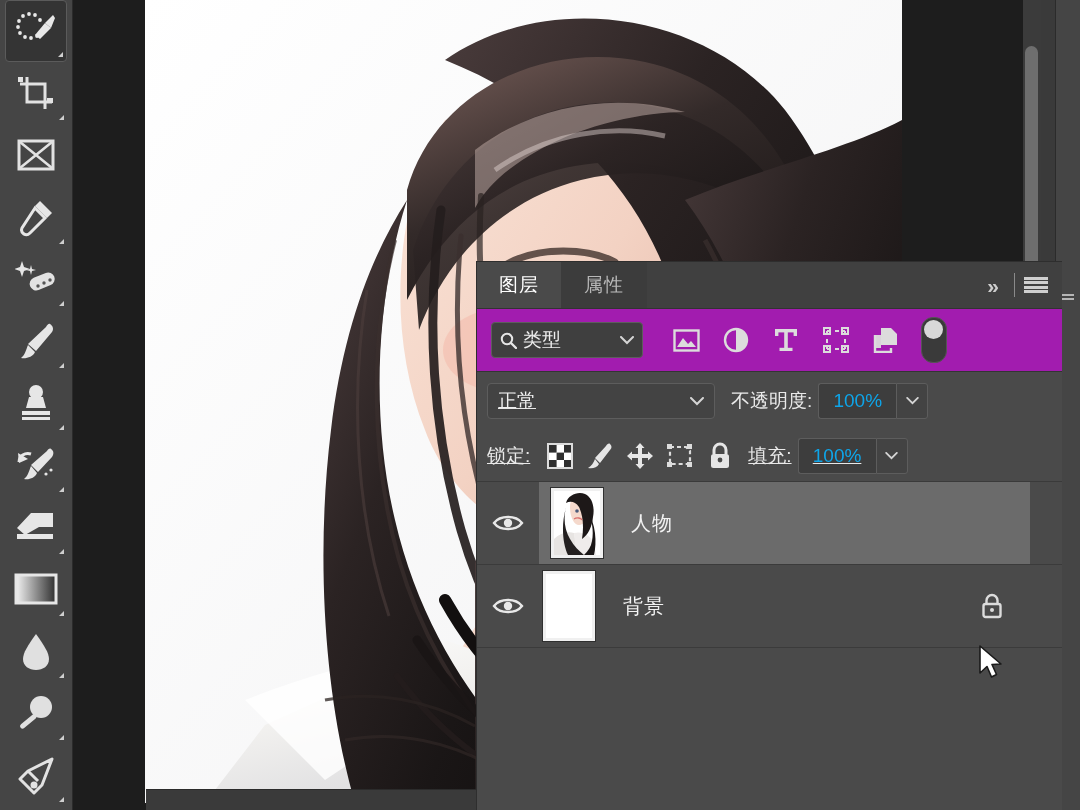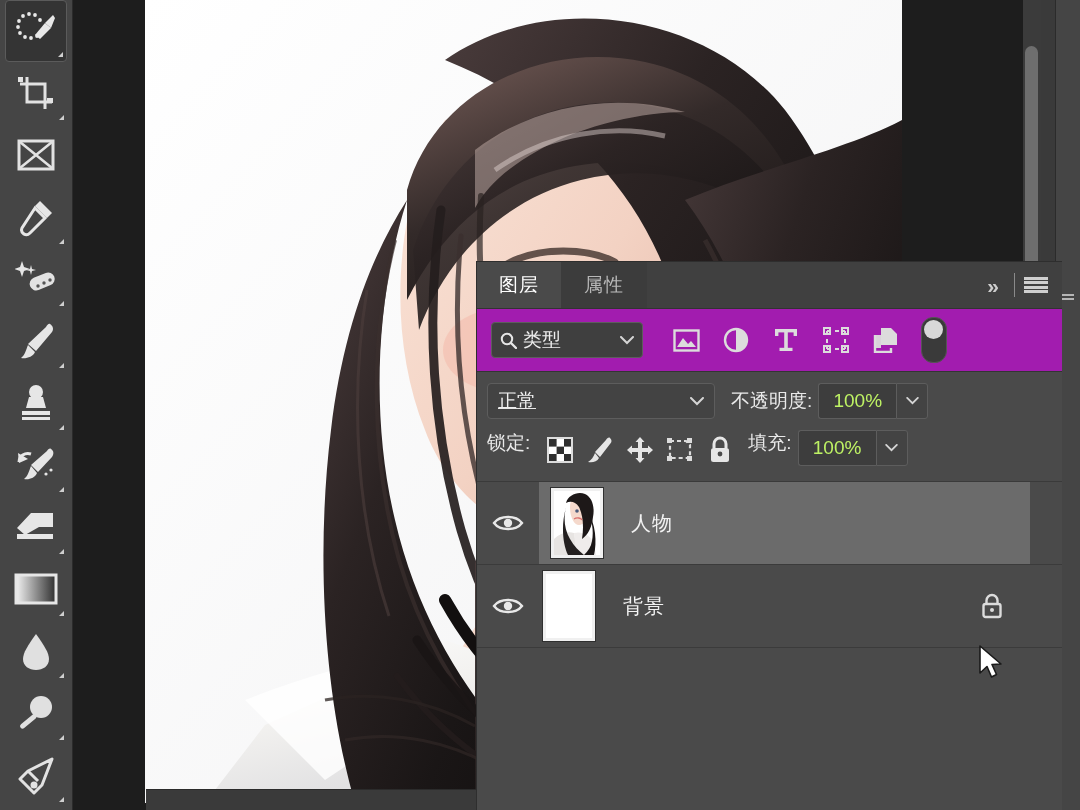--- a/index.html
+++ b/index.html
@@ -137,33 +137,34 @@
     width:228px;height:36px;background:#434343;
     border:1px solid #5d5d5d;border-radius:4px;
     display:flex;align-items:center;padding:0 10px;box-sizing:border-box;text-decoration:underline;
   }
   .blend-select .lbl{font-size:19px;color:#efefef;flex:1;}
   .op-label{font-size:19px;color:#e9e9e9;margin-left:16px;white-space:nowrap;}
   .num-box{
     height:36px;min-width:78px;background:#3d3d3d;
     border:1px solid #5d5d5d;border-radius:3px 0 0 3px;border-right:none;
     display:flex;align-items:center;justify-content:center;
-    font-size:19px;color:#bef264;margin-left:6px;padding:0 7px;box-sizing:border-box;
+    font-size:19px;color:#0ea5e9;margin-left:6px;padding:0 7px;box-sizing:border-box;
   }
   .num-stepper{
     height:36px;width:32px;background:#434343;
     border:1px solid #5d5d5d;border-radius:0 3px 3px 0;
     display:flex;align-items:center;justify-content:center;box-sizing:border-box;
   }
 
   
   .lock-row{
-    height:52px;display:flex;
+    height:52px;display:flex;align-items:center;
     padding-left:10px;box-sizing:border-box;background:#4a4a4a;
     border-bottom:1px solid #3a3a3a;
+    text-decoration:underline;
   }
   .lock-label{font-size:19px;color:#e9e9e9;margin-right:10px;white-space:nowrap;}
   .lk{width:40px;height:40px;display:flex;align-items:center;justify-content:center;}
   .fill-label{font-size:19px;color:#e9e9e9;margin-left:8px;white-space:nowrap;}
 
   
   .layers-list{background:#4a4a4a;}
   .layer-row{
     position:relative;height:82px;display:flex;align-items:center;
     border-bottom:1px solid #3b3b3b;

